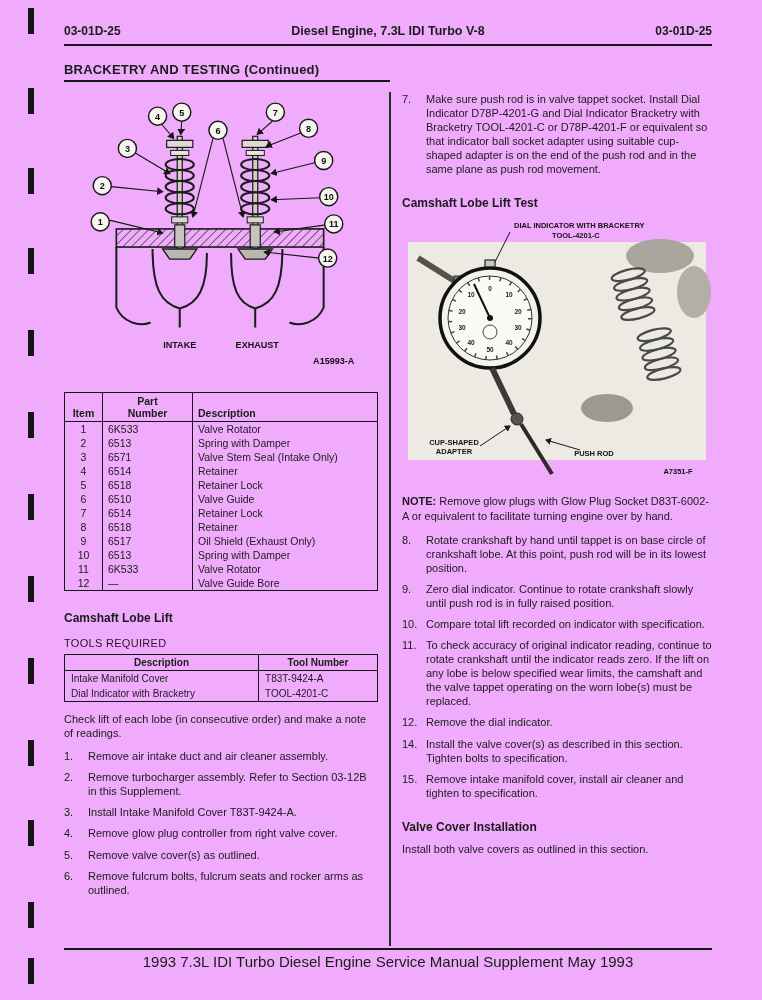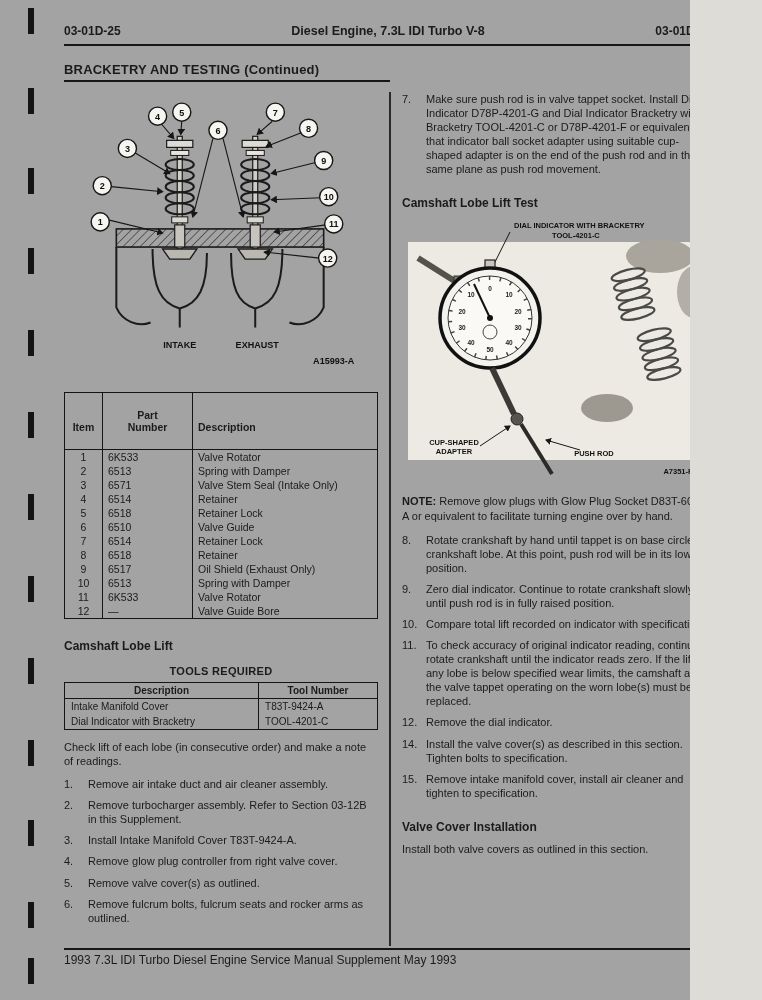--- a/index.html
+++ b/index.html
@@ -1,18 +1,18 @@
 <!DOCTYPE html>
 <html><head>
 <meta charset="utf-8">
 <style>
   * { margin:0; padding:0; box-sizing:border-box; }
   html,body { width:762px; height:1000px; }
   body { font-family:"Liberation Sans", sans-serif; color:#1b1b1b; background:#dedcd6; }
-  .page { position:relative; width:690px; height:1000px; background:#a3a3a3; overflow:hidden; }
+  .page { position:relative; width:762px; height:1000px; background:#f0abfc; overflow:hidden; }
 
   
   .mark { position:absolute; left:28px; width:6px; height:26px; background:#141414; }
 
   
   .header { position:absolute; top:24px; left:64px; width:648px; display:flex; justify-content:space-between; align-items:baseline; font-weight:bold; font-size:12px; }
   .header-center { font-size:12.5px; }
   .header-rule { position:absolute; top:44px; left:64px; width:648px; height:2px; background:#161616; }
 
   .section-title { position:absolute; top:62px; left:64px; font-size:13px; font-weight:bold; letter-spacing:.2px; }
@@ -27,43 +27,43 @@
 
   .step { display:flex; margin-bottom:7px; font-size:11px; line-height:1.28; }
   .step-num { width:24px; flex:none; }
   .step-text { flex:1; }
 
   h3.sub { font-size:12px; font-weight:bold; margin:20px 0 8px 0; }
 
   
   table { border-collapse:collapse; width:100%; }
   .parts-table { border:1.6px solid #141414; font-size:10.5px; margin-top:6px; }
-  .parts-table th { border-bottom:1.6px solid #141414; font-size:10.5px; padding:16px 5px; vertical-align:bottom; }
+  .parts-table th { border-bottom:1.6px solid #141414; font-size:10.5px; padding:2px 5px; vertical-align:bottom; }
   .parts-table th.c, .parts-table td.c { text-align:center; }
   .parts-table th.l, .parts-table td.l { text-align:left; }
   .parts-table td { padding:1px 5px; vertical-align:top; }
   .parts-table .vline { border-left:1.2px solid #141414; }
   .col-item { width:38px; }
   .col-part { width:90px; }
 
   
-  .tools-title { text-align:center; font-weight:bold; font-size:11px; margin-top:12px; letter-spacing:.3px; }
+  .tools-title { font-weight:normal; font-size:11px; margin-top:12px; letter-spacing:.3px; }
   .tools-table { border:1.6px solid #141414; font-size:10px; margin-top:5px; }
   .tools-table th { border-bottom:1.4px solid #141414; text-align:center; font-size:10px; padding:2px 4px; }
   .tools-table td { padding:2px 6px; }
   .tools-table .vline { border-left:1.2px solid #141414; }
 
   .intro { margin-top:10px; margin-bottom:9px; }
 
   .note { font-size:11px; line-height:1.28; margin:10px 0 10px 0; }
   .note b { font-weight:bold; }
 
   
   .footer-rule { position:absolute; left:64px; top:948px; width:648px; height:1.5px; background:#161616; }
-  .footer { position:absolute; top:953px; left:64px; width:648px; text-align:left; font-size:12px; }
+  .footer { position:absolute; top:953px; left:64px; width:648px; text-align:center; font-size:15px; }
 
   figure { margin:0; }
   .fig1 { margin-top:8px; }
   .fig2 { margin-top:4px; }
   svg text { font-family:"Liberation Sans", sans-serif; }
 </style>
 </head>
 <body>
 
 <div class="page">

